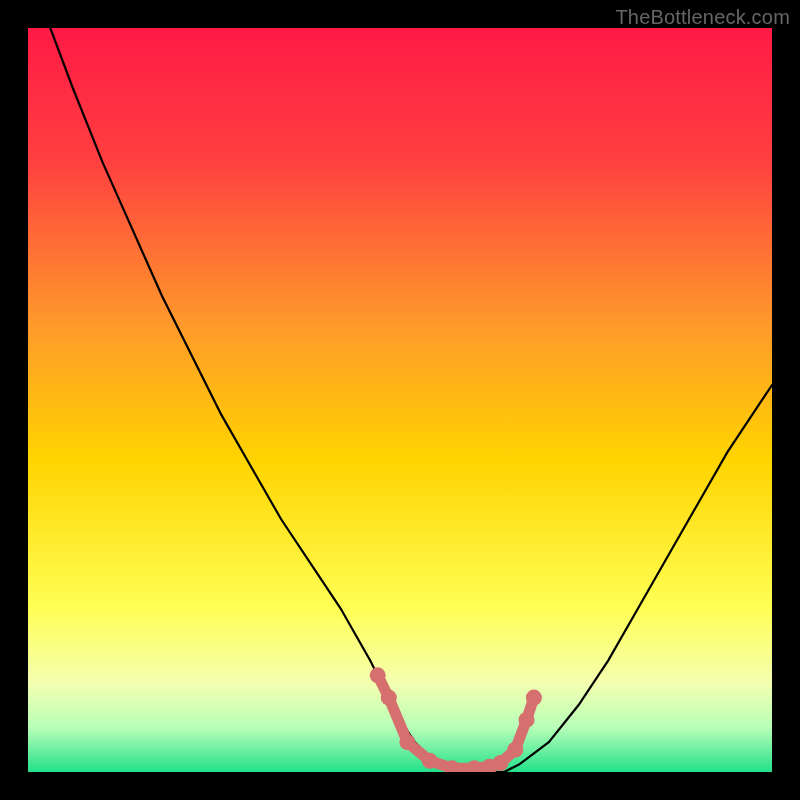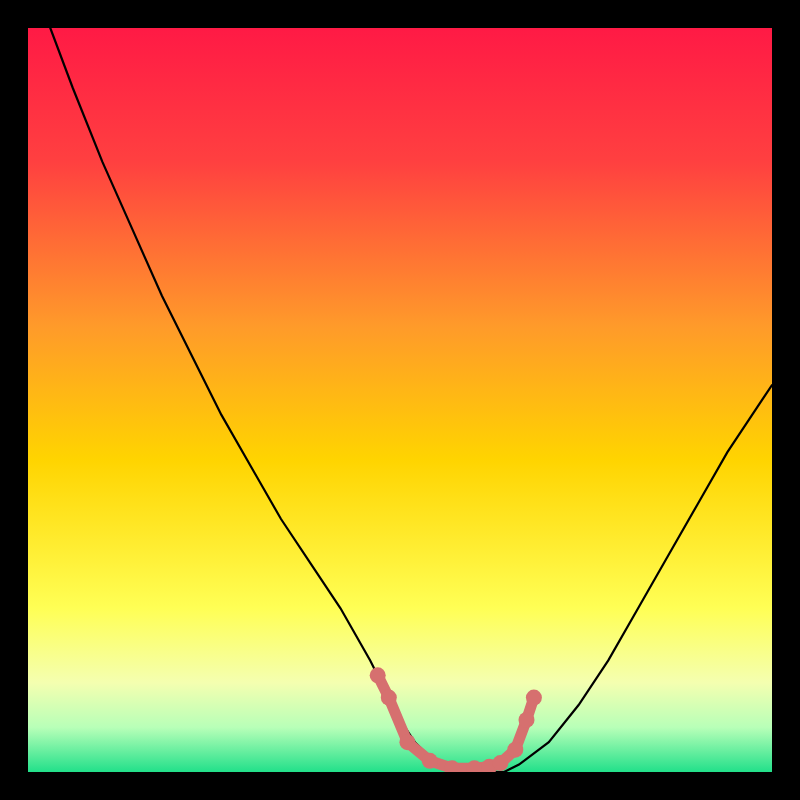--- a/index.html
+++ b/index.html
@@ -70,13 +70,14 @@
           <circle cx="446.4" cy="740.3" r="8" fill="#d6706f"></circle>
           <circle cx="461.3" cy="738.8" r="8" fill="#d6706f"></circle>
           <circle cx="472.4" cy="735.1" r="8" fill="#d6706f"></circle>
           <circle cx="487.3" cy="721.7" r="8" fill="#d6706f"></circle>
           <circle cx="498.5" cy="691.9" r="8" fill="#d6706f"></circle>
           <circle cx="505.9" cy="669.6" r="8" fill="#d6706f"></circle>
         </g>
     </svg>
   </div>
 
+  <div class="watermark">TheBottleneck.com</div>
 </div>
 
 </body></html>

